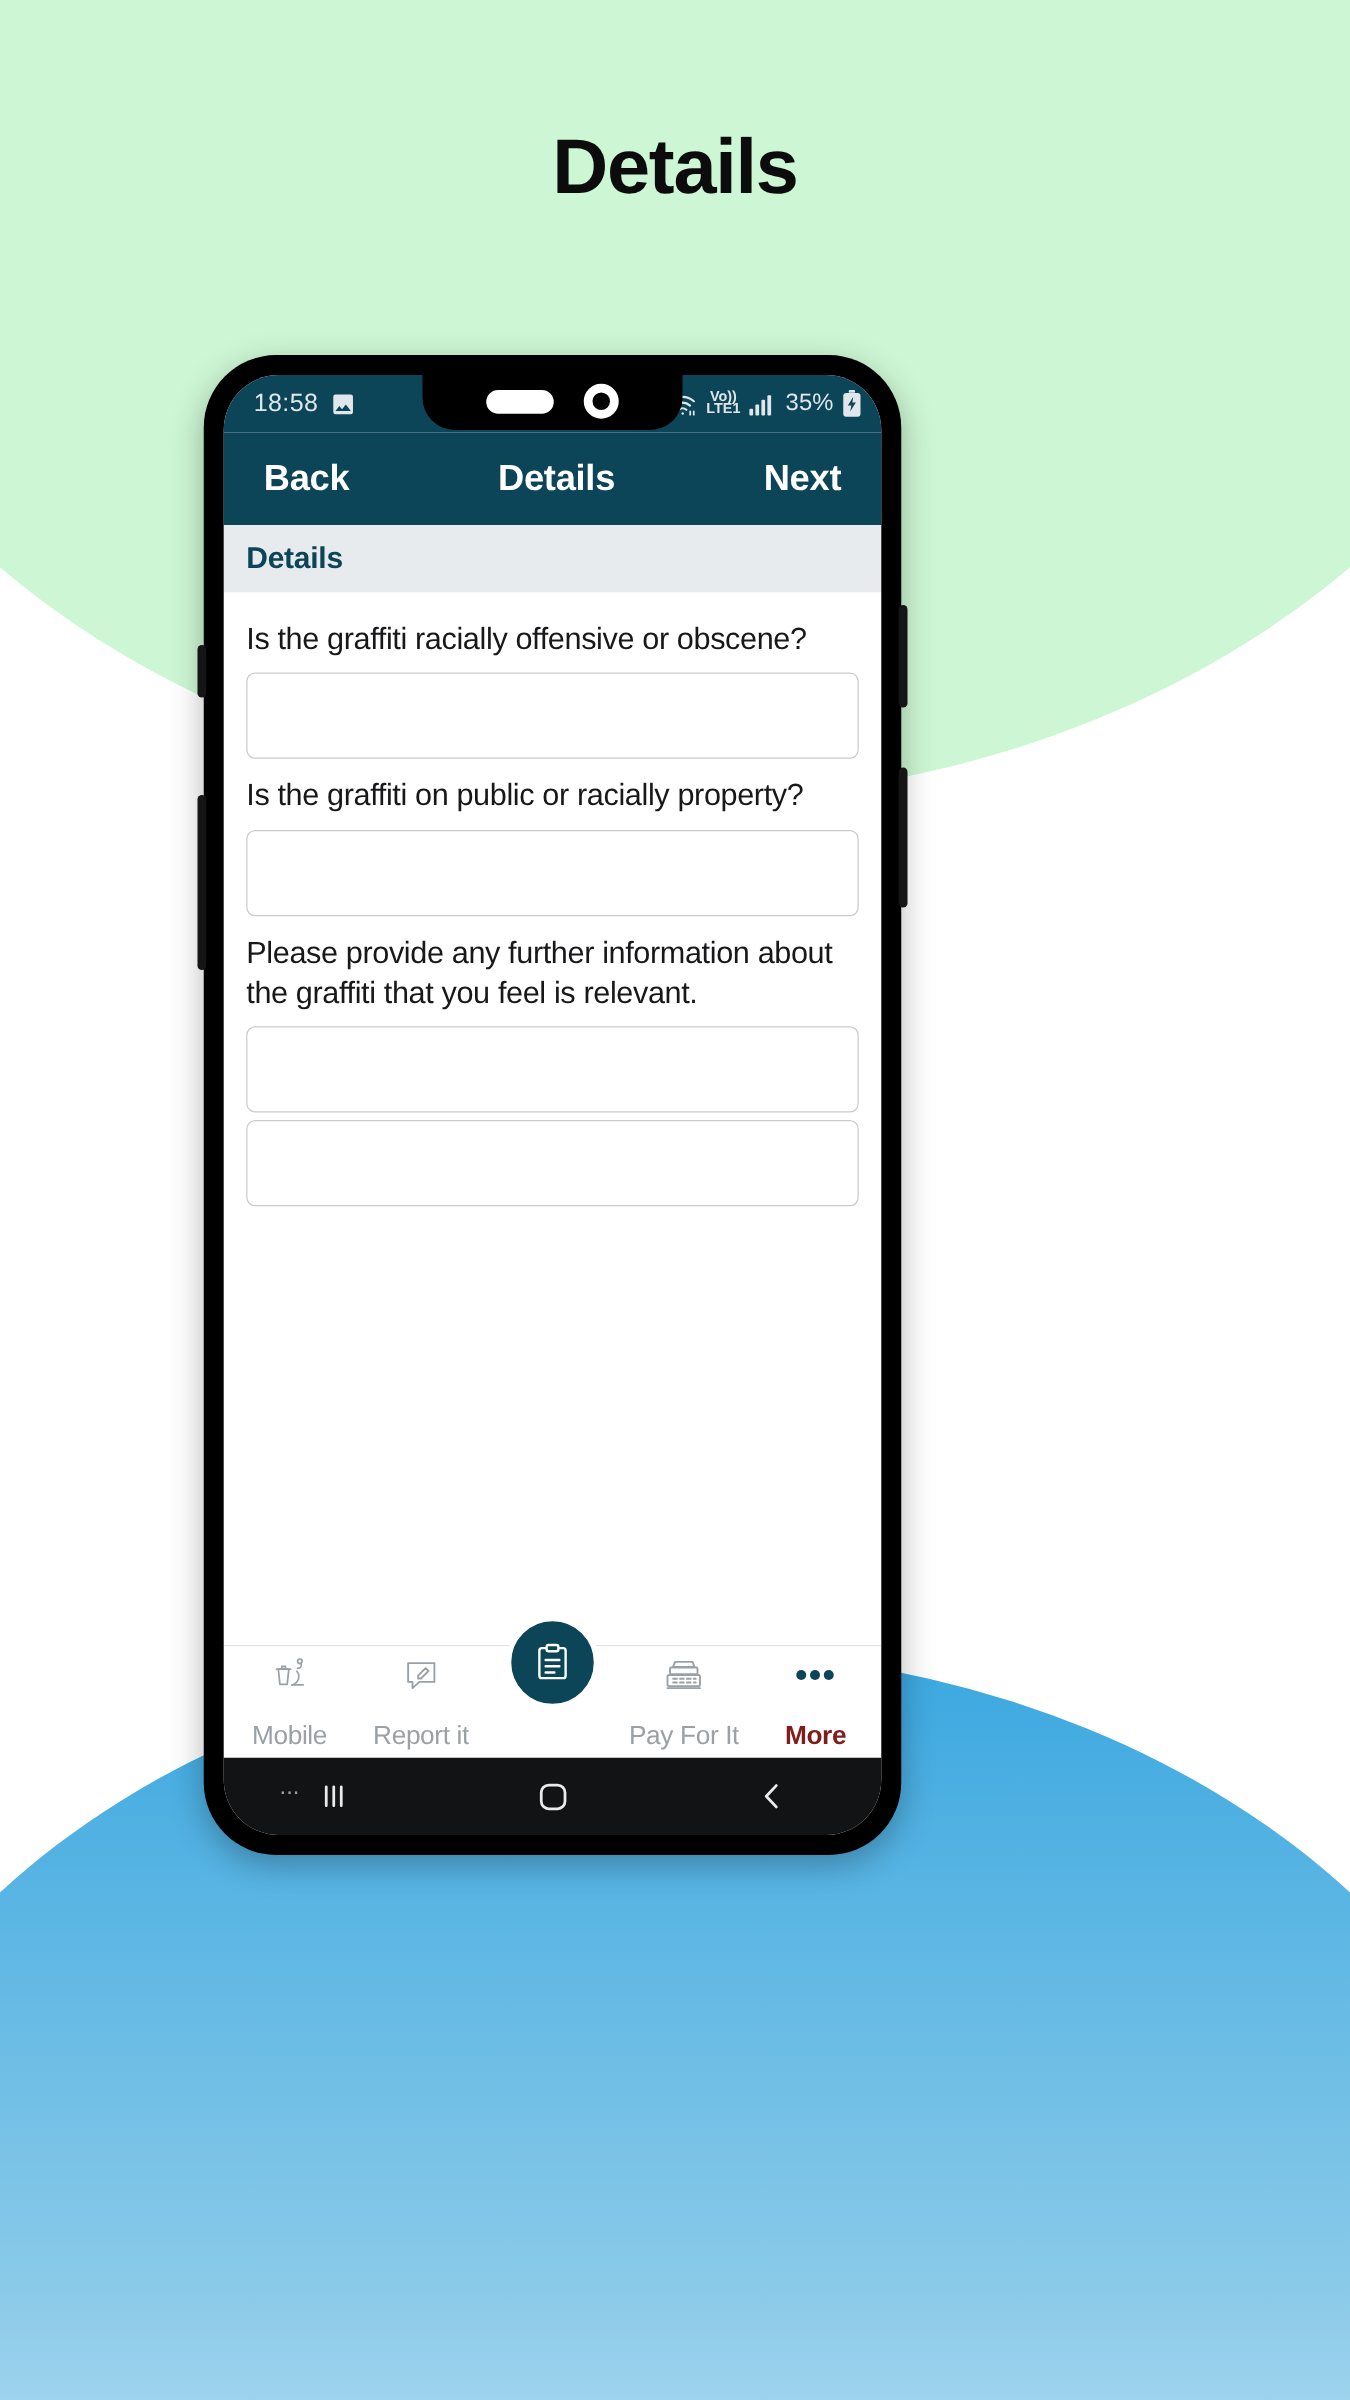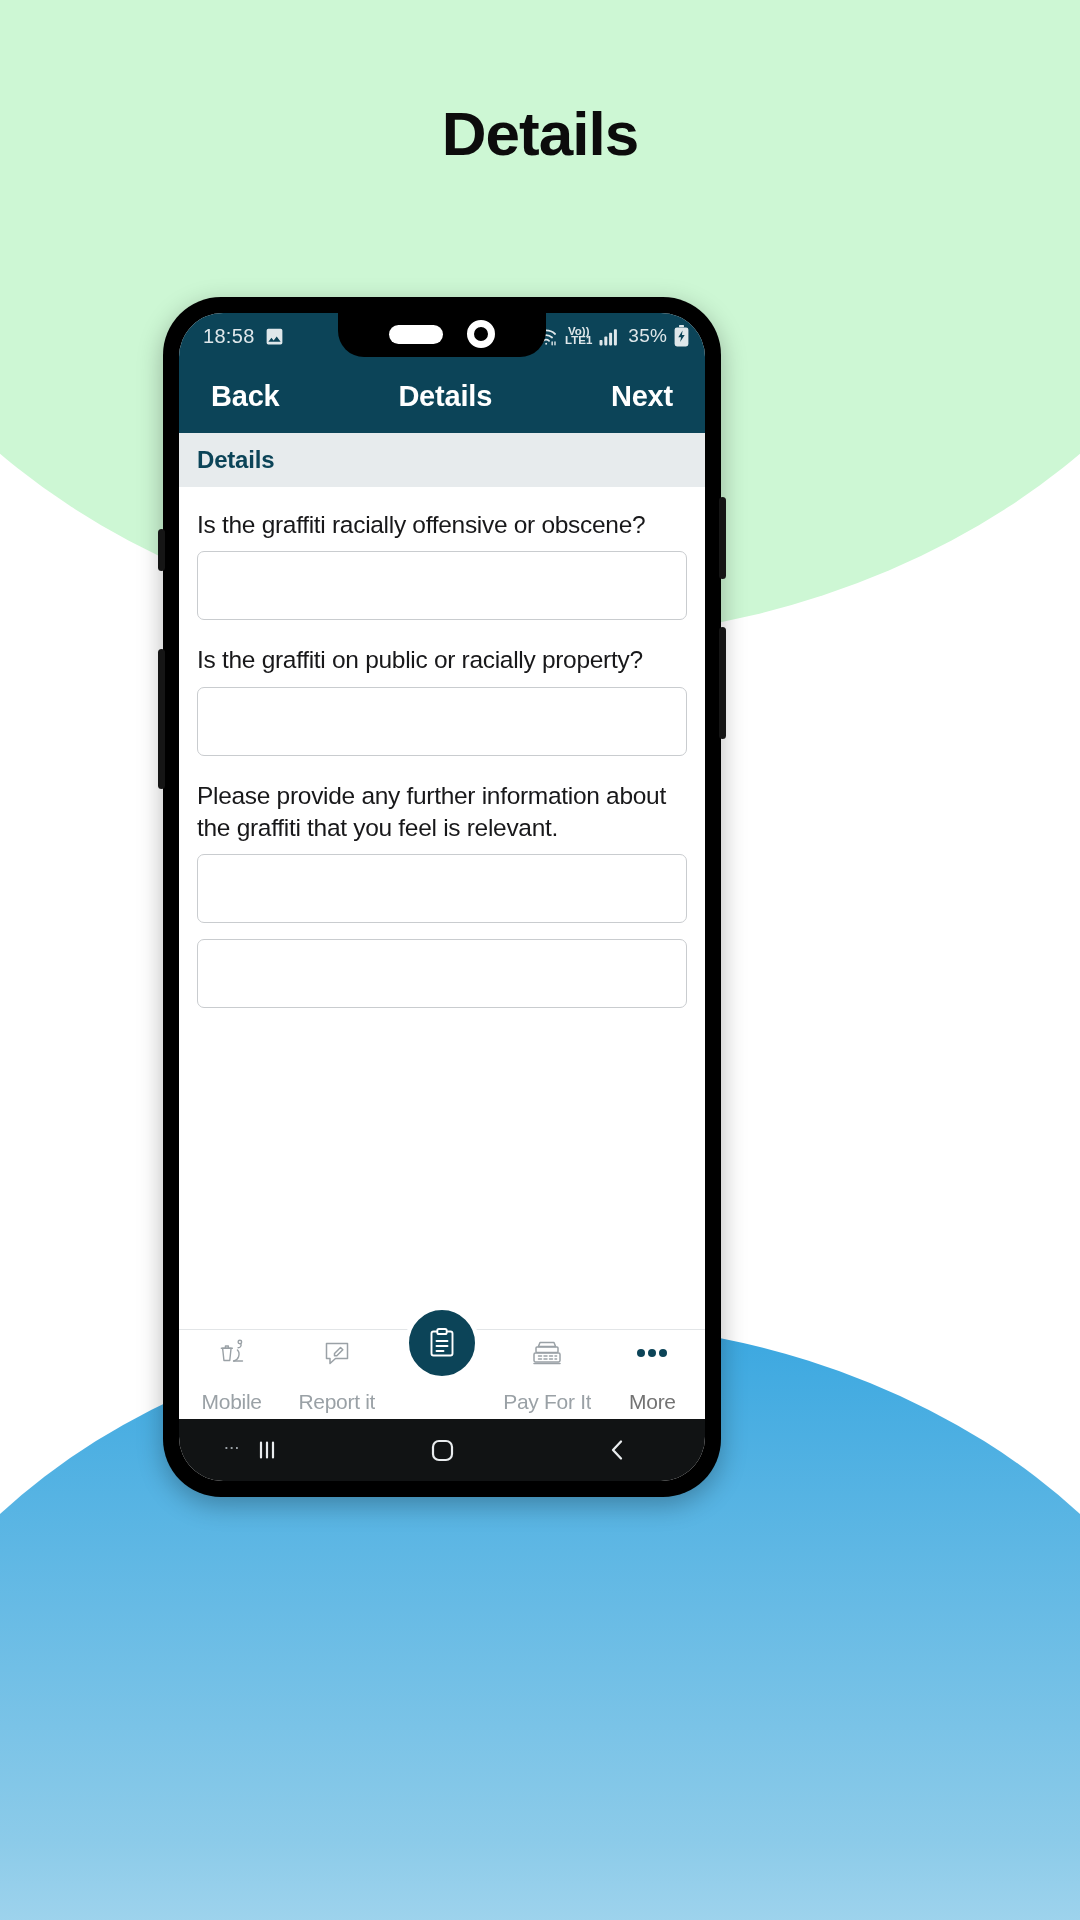--- a/index.html
+++ b/index.html
@@ -33,21 +33,21 @@
     text-align: center;
     font-size: 62px;
     font-weight: bold;
     letter-spacing: -1px;
     color: #0c0c0c;
   }
 
   
   #phone {
     position: absolute;
-    left: 163px; top: 297px;
+    left: 163px; top: 284px;
     width: 558px; height: 1200px;
     background: #000000;
     border-radius: 58px;
     box-shadow: 0 8px 26px rgba(0,0,0,0.28);
   }
   
   .side-btn {
     position: absolute;
     background: #151515;
     border-radius: 4px;
@@ -135,21 +135,21 @@
     letter-spacing: -0.2px;
   }
 
   
   #form {
     flex: 1 1 auto;
     background: #ffffff;
     padding: 14px 18px 0 18px;
     overflow: hidden;
   }
-  .field { margin-bottom: 16px; }
+  .field { margin-bottom: 6px; }
   .field-label {
     font-size: 24.5px;
     color: #18181a;
     line-height: 1.32;
     letter-spacing: -0.3px;
     padding: 8px 0 10px 0;
   }
   .field-input {
     width: 100%;
     height: 69px;
@@ -186,21 +186,21 @@
   .tab-label {
     font-size: 21px;
     color: #9aa1a6;
     letter-spacing: -0.3px;
     white-space: nowrap;
     overflow: hidden;
     text-overflow: clip;
     max-width: 104px;
     text-align: center;
   }
-  .tab.active .tab-label { color: #737373; font-weight: 400; }
+  .tab.active .tab-label { color: #7f1d1d; font-weight: 700; }
   .tab.center { position: relative; }
   #center-fab {
     position: absolute;
     left: 50%; top: -30px;
     transform: translateX(-50%);
     width: 74px; height: 74px;
     background: #0c4458;
     border-radius: 50%;
     display: flex;
     align-items: center;

